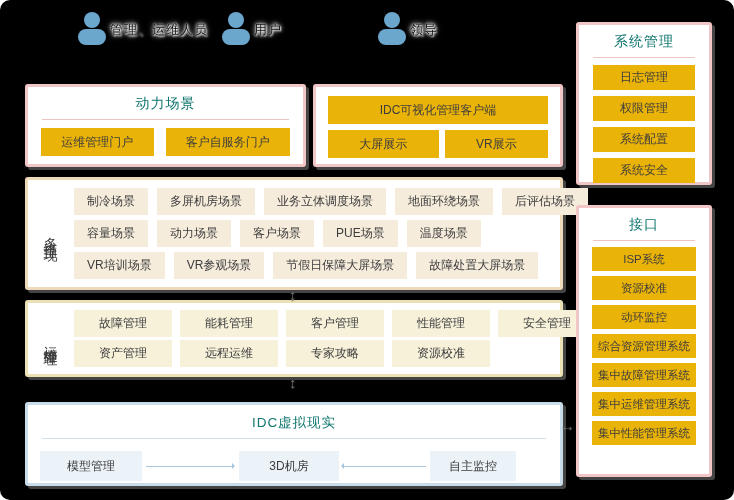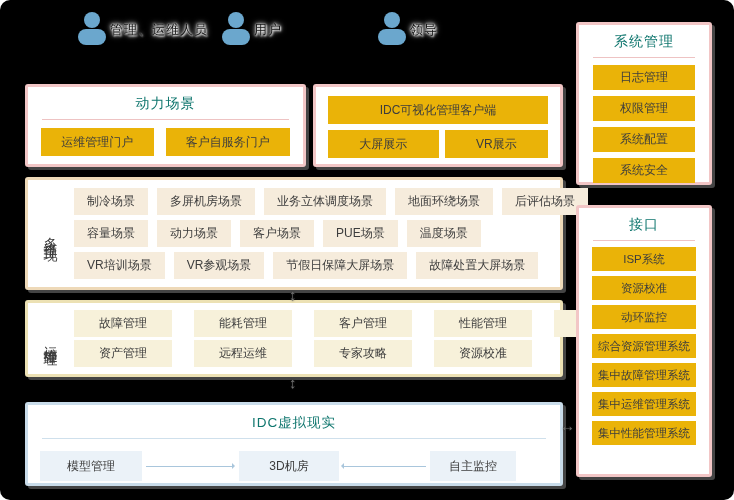--- a/index.html
+++ b/index.html
@@ -37,21 +37,21 @@
   .hrow.tight{gap:6px;padding:6px 12px 0 12px;}
 
   
   .vsec{display:flex;height:100%;box-sizing:border-box;}
   .vlabel{width:46px;display:flex;align-items:center;justify-content:center;
           writing-mode:vertical-rl;letter-spacing:4px;font-size:14px;color:#3a3a3a;}
   .vbody{flex:1;padding:8px 10px 8px 0;display:flex;flex-direction:column;justify-content:space-between;}
   .crow{display:flex;gap:9px;}
   .crow .chip{padding:0 13px;}
   .crow.ops .chip{padding:0 25px;}
-  .crow.ops{gap:22px;}
+  .crow.ops{gap:8px;}
 
   
   .vstack{display:flex;flex-direction:column;gap:6px;padding:7px 14px 0 14px;}
   .vstack .chip{line-height:25px;}
   .vstack.small .chip{font-size:11.5px;line-height:24px;gap:5px;}
   .vstack.small{gap:5px;padding:6px 13px 0 13px;}
 
   
   .vr-body{position:relative;height:46px;margin-top:4px;}
   .vr-node{position:absolute;top:8px;height:30px;line-height:30px;}

